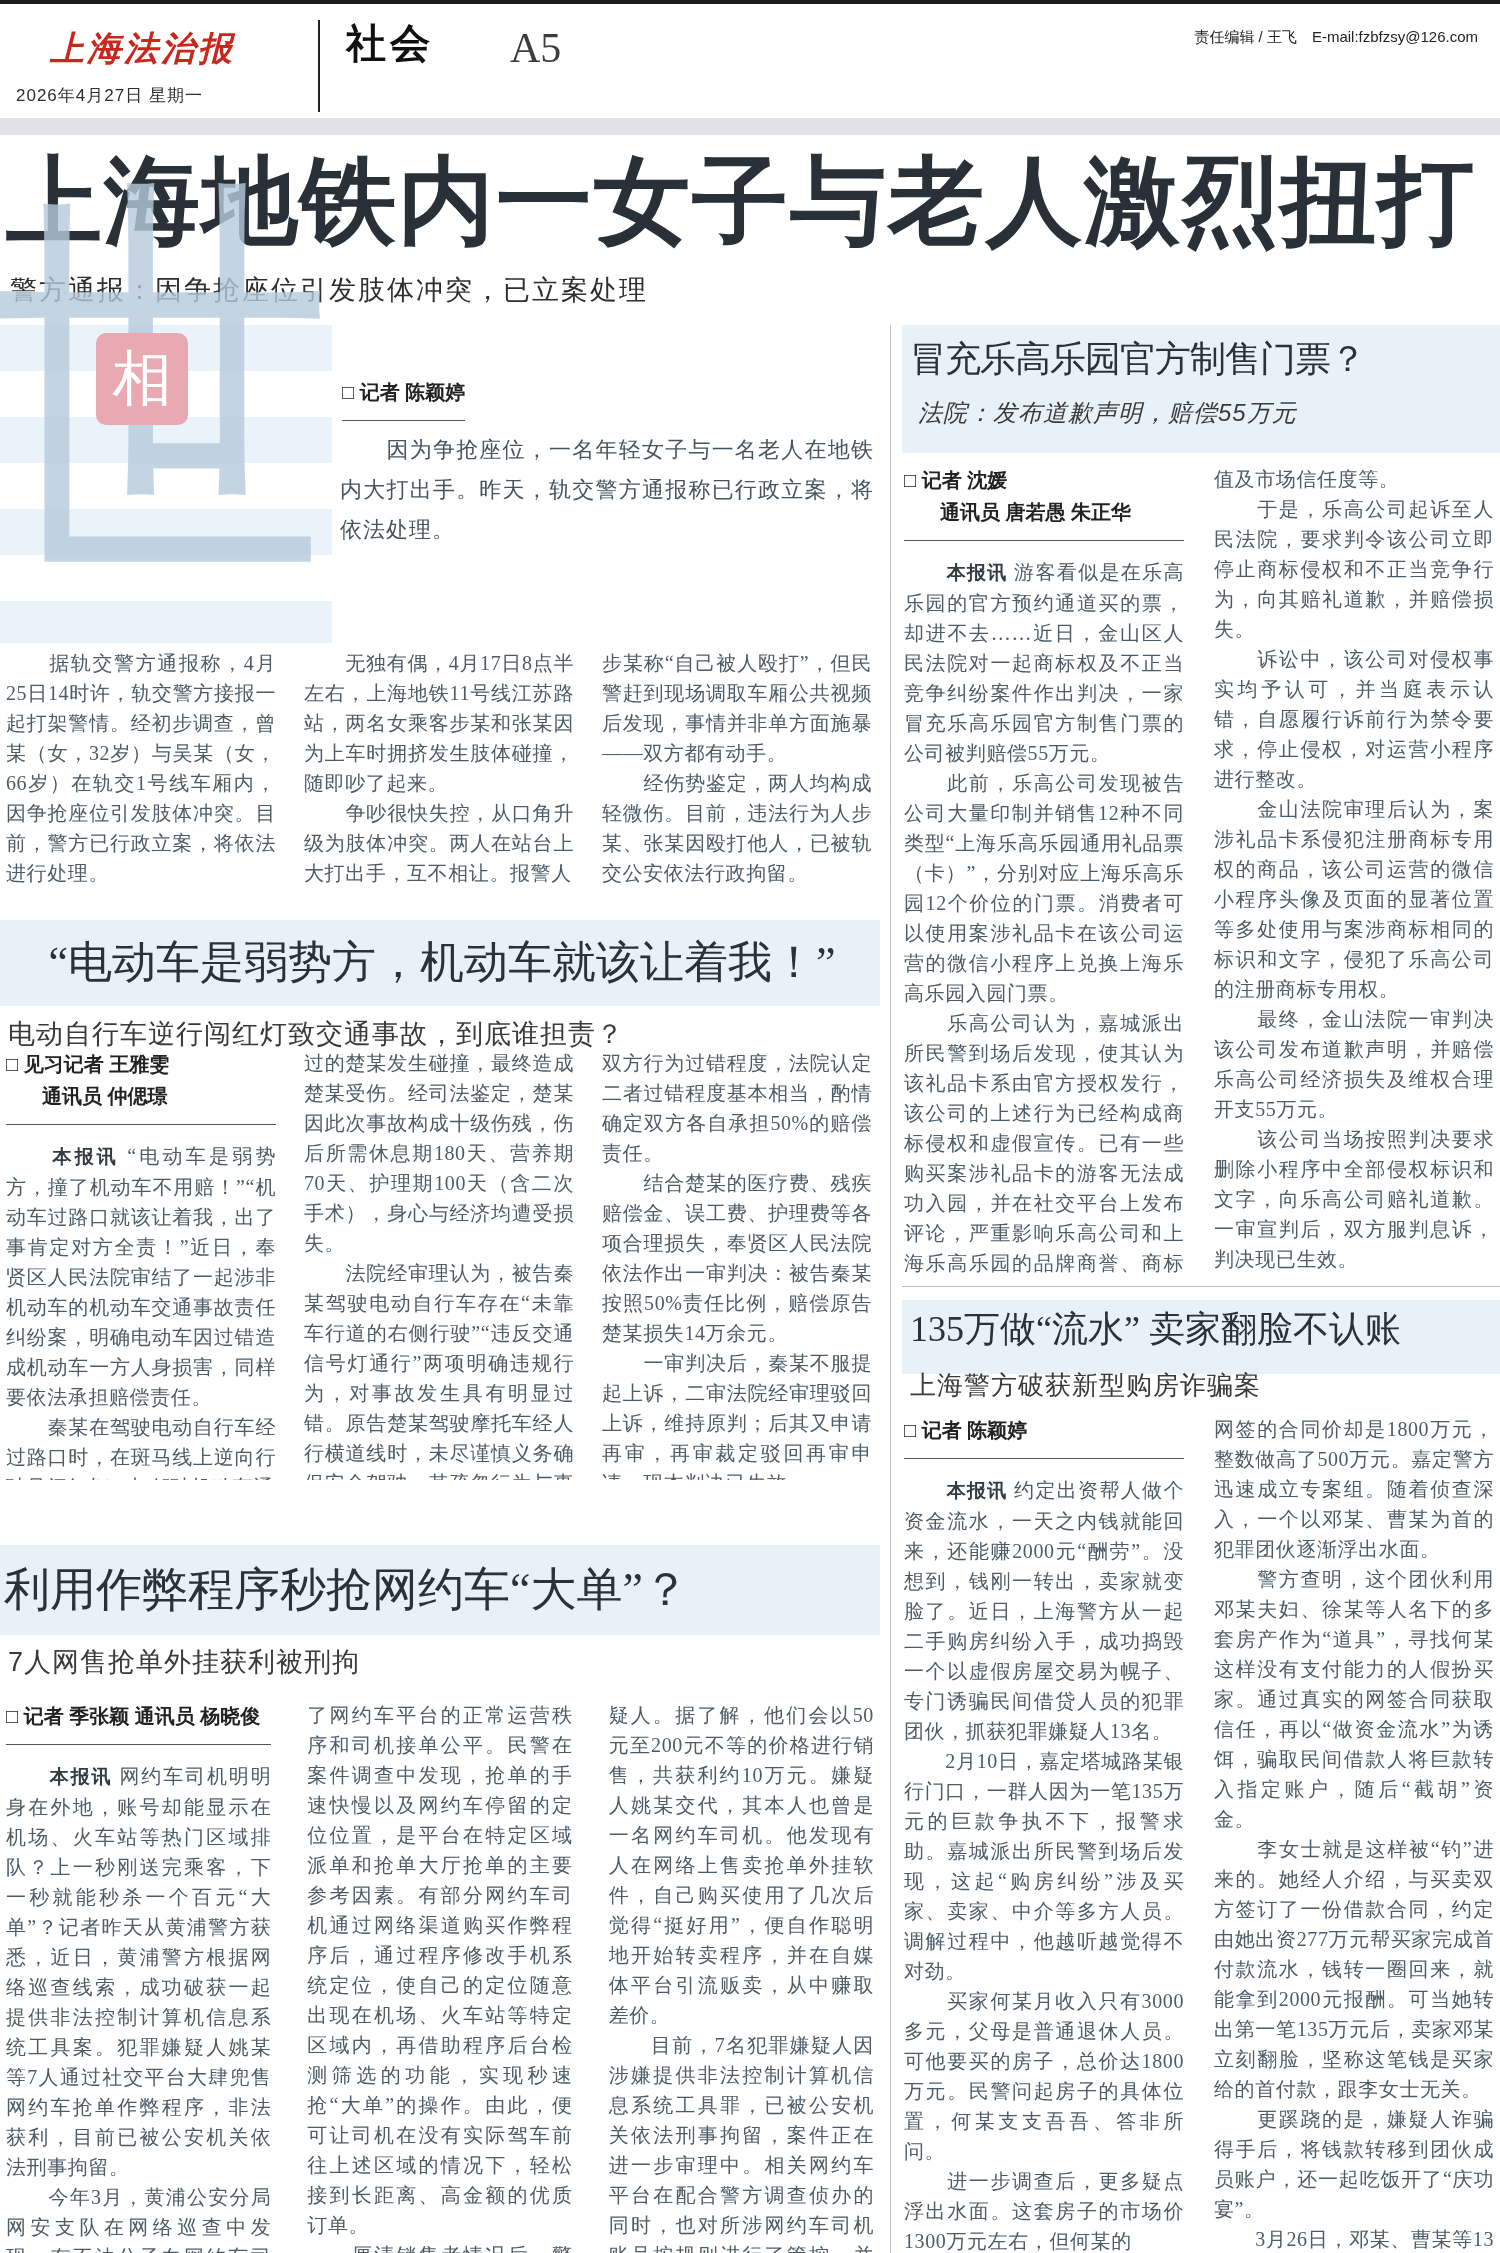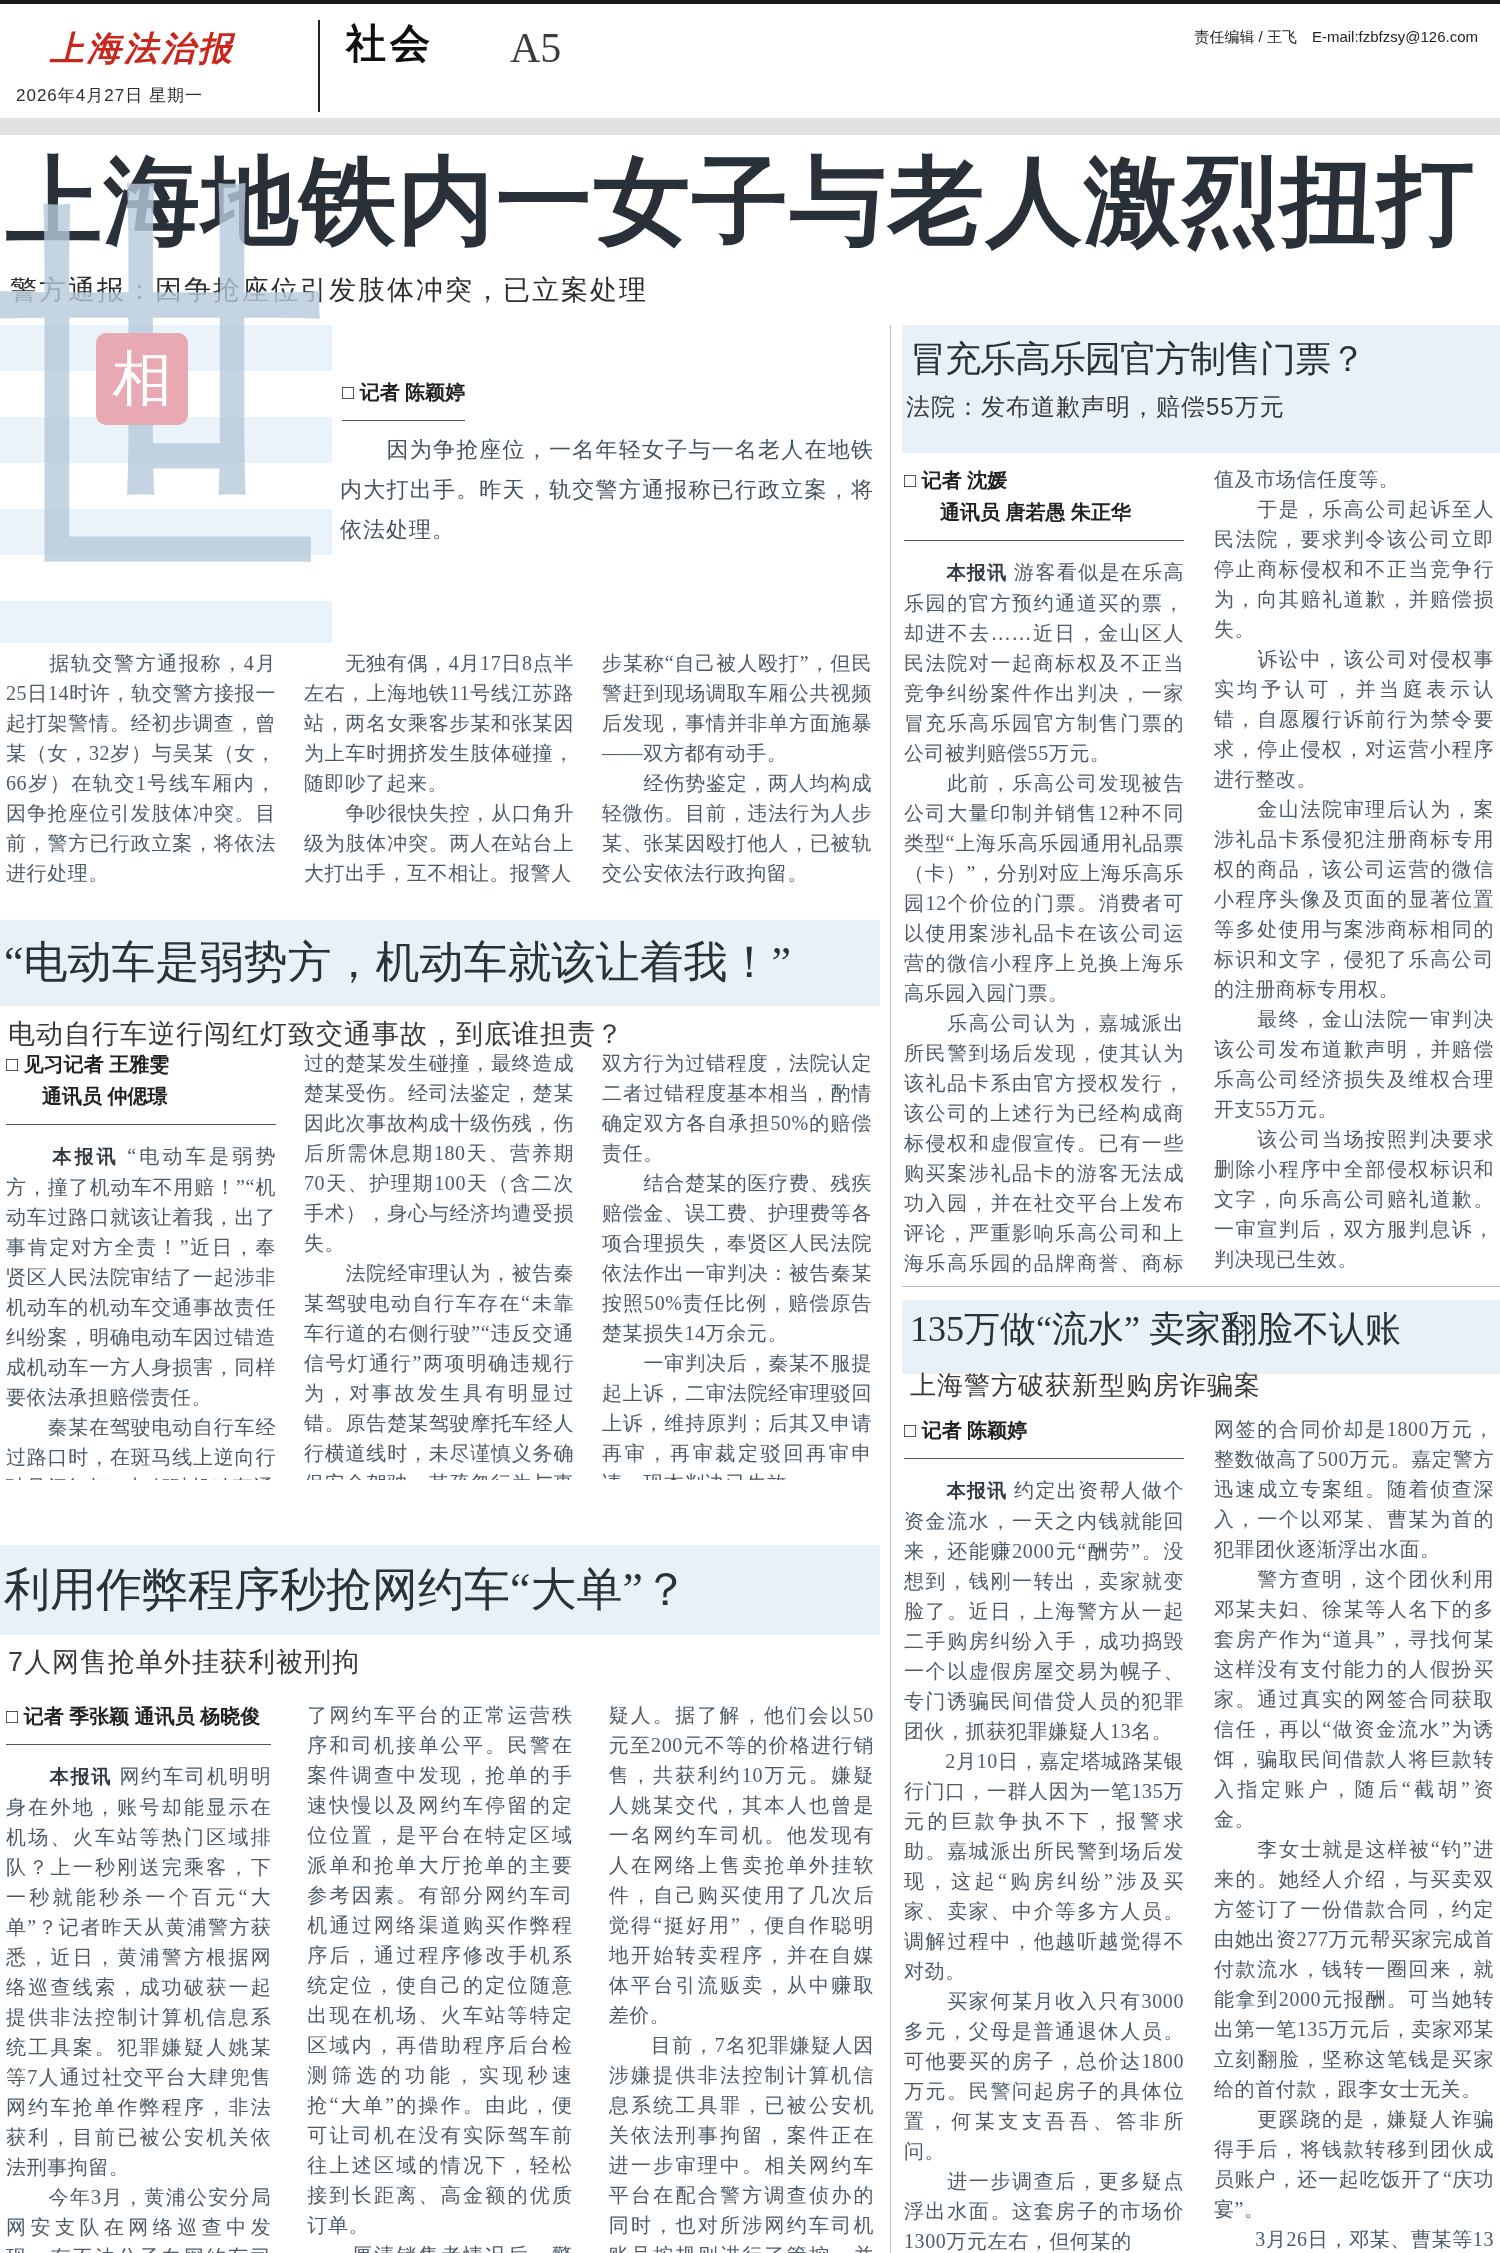--- a/index.html
+++ b/index.html
@@ -81,21 +81,21 @@
     <div class="col">
         <p class="para">　　无独有偶，4月17日8点半左右，上海地铁11号线江苏路站，两名女乘客步某和张某因为上车时拥挤发生肢体碰撞，随即吵了起来。</p>
         <p class="para">　　争吵很快失控，从口角升级为肢体冲突。两人在站台上大打出手，互不相让。报警人</p>
       </div>
     <div class="col">
         <p class="para">步某称“自己被人殴打”，但民警赶到现场调取车厢公共视频后发现，事情并非单方面施暴——双方都有动手。</p>
         <p class="para">　　经伤势鉴定，两人均构成轻微伤。目前，违法行为人步某、张某因殴打他人，已被轨交公安依法行政拘留。</p>
       </div>
   </div>
 
-  <div class="abs tbox" style="left:0;top:920px;width:880px;height:86px;">
+  <div class="abs tbox" style="left:0;top:920px;width:880px;height:86px;text-align:center;">
     <h2 class="atitle" style="font-size:44px;line-height:86px;padding-left:4px;">“电动车是弱势方，机动车就该让着我！”</h2>
   </div>
   <div class="abs subt" style="left:8px;top:1016px;font-size:27px;">电动自行车逆行闯红灯致交通事故，到底谁担责？</div>
   <div class="abs cols" style="left:6px;top:1048px;width:868px;height:432px;">
     <div class="col">
       <div class="byline">
           <div class="bl-line">□ 见习记者 王雅雯</div>
           <div class="bl-line">通讯员 仲偲璟</div>
         </div>
       <div>
@@ -133,21 +133,21 @@
         <p class="para">　　厘清销售者情况后，警方分赴江苏、四川、湖北等地，抓获姚某，潘某等7名犯罪嫌</p>
       </div>
     <div class="col">
         <p class="para">疑人。据了解，他们会以50元至200元不等的价格进行销售，共获利约10万元。嫌疑人姚某交代，其本人也曾是一名网约车司机。他发现有人在网络上售卖抢单外挂软件，自己购买使用了几次后觉得“挺好用”，便自作聪明地开始转卖程序，并在自媒体平台引流贩卖，从中赚取差价。</p>
         <p class="para">　　目前，7名犯罪嫌疑人因涉嫌提供非法控制计算机信息系统工具罪，已被公安机关依法刑事拘留，案件正在进一步审理中。相关网约车平台在配合警方调查侦办的同时，也对所涉网约车司机账号按规则进行了管控，并修复了相关问题，确保网约车运营秩序恢复正常。</p>
       </div>
   </div>
 
   <div class="abs tbox" style="left:902px;top:325px;width:598px;height:126px;padding-top:2px;">
     <h2 class="atitle" style="font-size:36px;line-height:64px;padding-left:8px;letter-spacing:-1px;">冒充乐高乐园官方制售门票？</h2>
-    <div class="subt" style="font-size:24px;padding-left:4px;margin-top:0;">法院：发布道歉声明，赔偿55万元</div>
+    <div class="subt" style="font-size:24px;padding-left:16px;margin-top:6px;font-style:italic;">法院：发布道歉声明，赔偿55万元</div>
   </div>
   <div class="abs cols" style="left:904px;top:464px;width:592px;height:812px;gap:30px;">
     <div class="rcol">
       <div class="byline">
           <div class="bl-line">□ 记者 沈媛</div>
           <div class="bl-line">通讯员 唐若愚 朱正华</div>
         </div>
       <div>
           <p class="para">　　<b>本报讯</b>  游客看似是在乐高乐园的官方预约通道买的票，却进不去……近日，金山区人民法院对一起商标权及不正当竞争纠纷案件作出判决，一家冒充乐高乐园官方制售门票的公司被判赔偿55万元。</p>
           <p class="para">　　此前，乐高公司发现被告公司大量印制并销售12种不同类型“上海乐高乐园通用礼品票（卡）”，分别对应上海乐高乐园12个价位的门票。消费者可以使用案涉礼品卡在该公司运营的微信小程序上兑换上海乐高乐园入园门票。</p>

